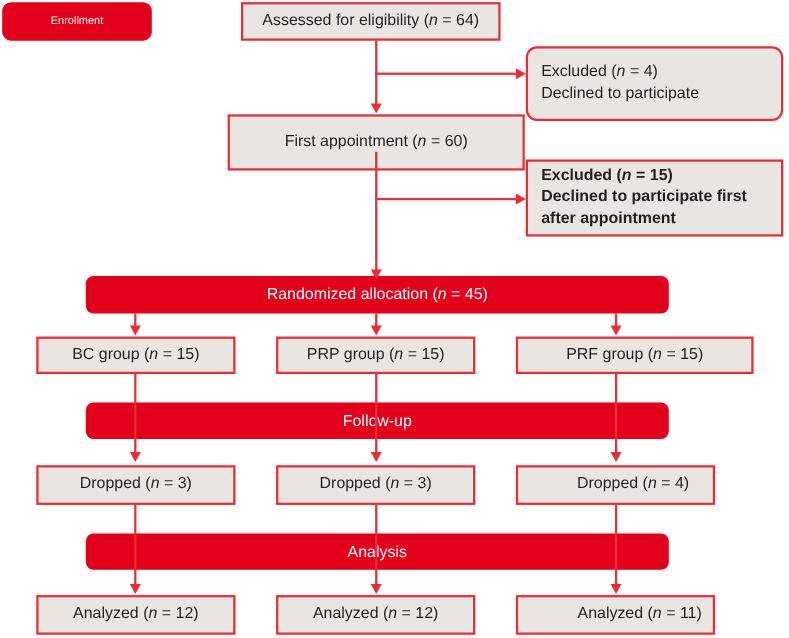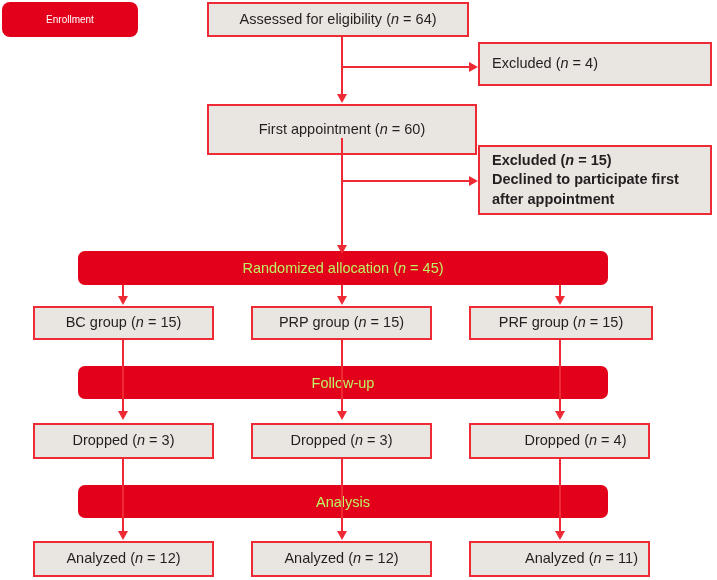--- a/index.html
+++ b/index.html
@@ -42,21 +42,21 @@
 
   
   .banner {
     position: absolute;
     box-sizing: border-box;
     background: #e2001a;
     border-radius: 7px;
     display: flex;
     align-items: center;
     justify-content: center;
-    color: #bef264;
+    color: #ffffff;
     font-size: 14.5px;
     z-index: 2;
     text-align: right;
   }
 
   
   .pill {
     position: absolute;
     box-sizing: border-box;
     background: #e2001a;
@@ -105,32 +105,33 @@
 </style>
 </head>
 <body>
 
 <div id="diagram">
 
   <div class="pill" style="left:2px; top:2px; width:136px; height:35px;">
     <span>Enrollment</span>
   </div>
 
-  <div class="node" style="left:207px; top:2px; width:262px; height:35px;">
+  <div class="node" style="left:219px; top:2px; width:236px; height:35px;">
     <span class="txt">Assessed for eligibility (<i class="ital">n</i> = 64)</span>
   </div>
 
   <div class="vline" style="left:341px; top:37px; height:61px;"></div>
   <div class="arrow-down" style="left:336.5px; top:94px;"></div>
   <div class="hline" style="left:341px; top:66px; width:128px;"></div>
   <div class="arrow-right" style="left:469px; top:61.5px;"></div>
 
-  <div class="node left-align" style="left:478px; top:42px; width:234px; height:44px;">
+  <div class="node left-align" style="left:478px; top:42px; width:234px; height:68px;border-radius:10px;">
     <div>
       <span class="txt">Excluded (<i class="ital">n</i> = 4)</span>
+      <span class="txt">Declined to participate</span>
     </div>
   </div>
 
   <div class="node" style="left:207px; top:104px; width:270px; height:51px;">
     <span class="txt">First appointment (<i class="ital">n</i> = 60)</span>
   </div>
 
   <div class="vline" style="left:341px; top:138px; height:112px;"></div>
   <div class="arrow-down" style="left:336.5px; top:245px;"></div>
   <div class="hline" style="left:341px; top:180px; width:128px;"></div>
@@ -156,21 +157,21 @@
 
   <div class="vline" style="left:559px; top:285px; height:13px;"></div>
   <div class="arrow-down" style="left:554.5px; top:296px;"></div>
 
   <div class="node" style="left:33px; top:306px; width:181px; height:34px;">
     <span class="txt">BC group (<i class="ital">n</i> = 15)</span>
   </div>
   <div class="node" style="left:251px; top:306px; width:181px; height:34px;">
     <span class="txt">PRP group (<i class="ital">n</i> = 15)</span>
   </div>
-  <div class="node" style="left:469px; top:306px; width:184px; height:34px;">
+  <div class="node" style="left:469px; top:306px; width:216px; height:34px;">
     <span class="txt">PRF group (<i class="ital">n</i> = 15)</span>
   </div>
 
   <div class="vline" style="left:122px; top:340px; height:73px;"></div>
   <div class="arrow-down" style="left:117.5px; top:411px;"></div>
 
   <div class="vline" style="left:341px; top:340px; height:73px;"></div>
   <div class="arrow-down" style="left:336.5px; top:411px;"></div>
 
   <div class="vline" style="left:559px; top:340px; height:73px;"></div>

